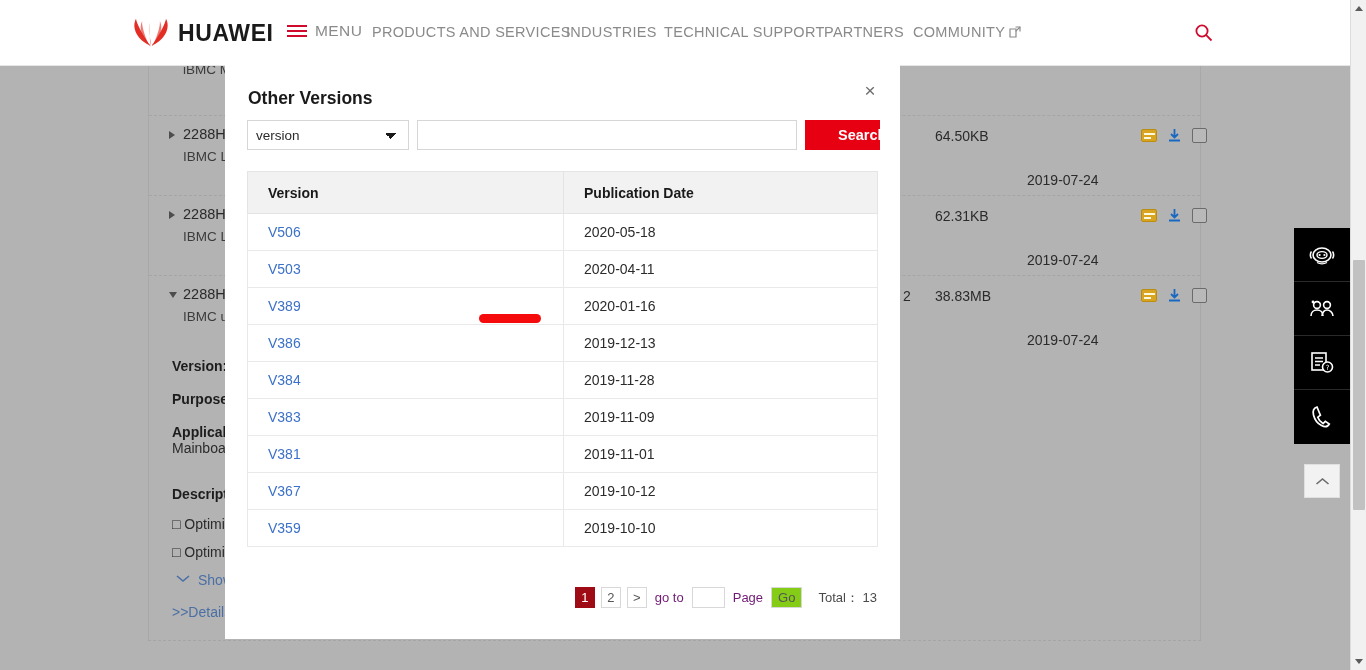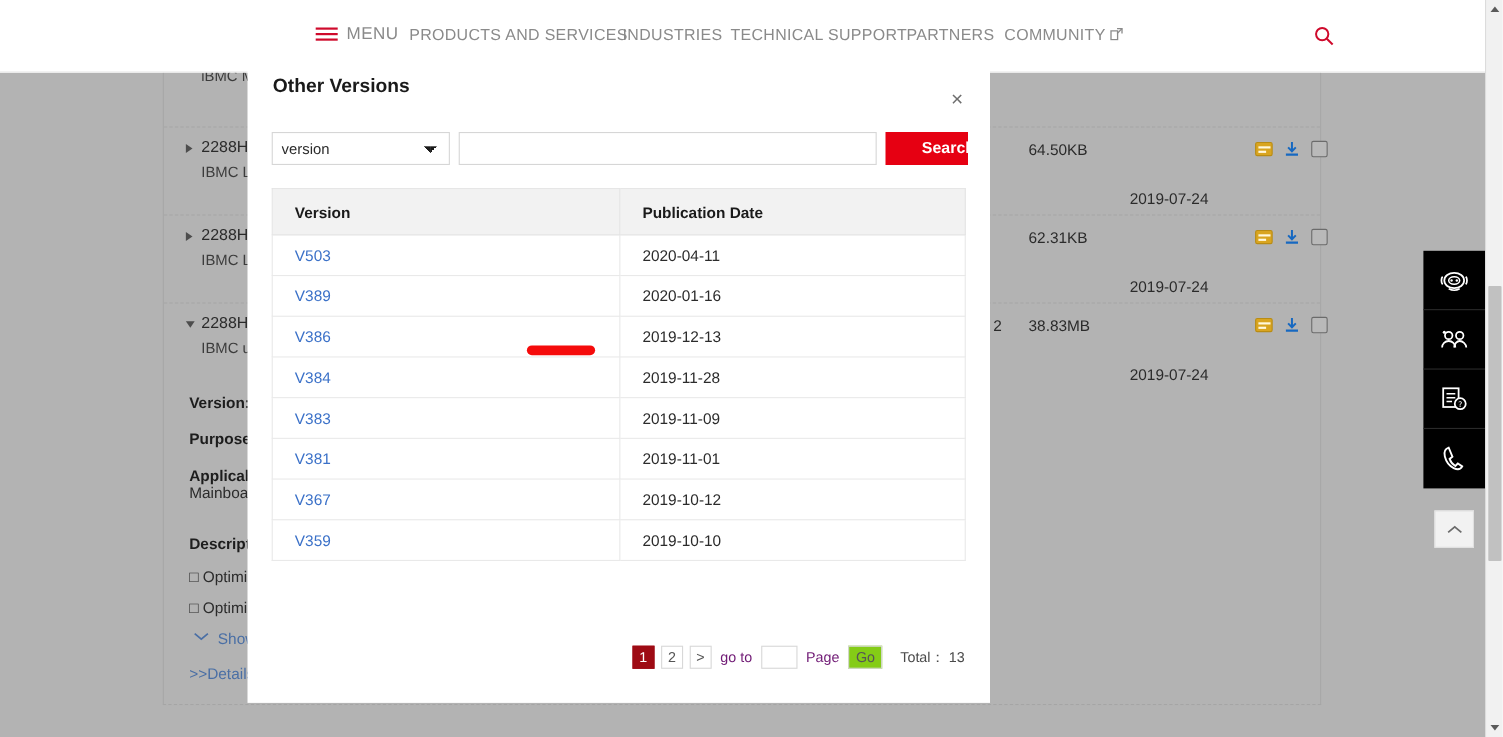--- a/index.html
+++ b/index.html
@@ -150,21 +150,21 @@
   }
 
   
   #modal {
     position: absolute; left: 225px; top: 64px;
     width: 675px; height: 575px;
     background: #ffffff;
     z-index: 40;
   }
   #modal-title {
-    position: absolute; left: 23px; top: 4px;
+    position: absolute; left: 23px; top: 24px;
     font-size: 17.5px; font-weight: bold; color: #1a1a1a;
   }
   #modal-close {
     position: absolute; right: 19px; top: 15px;
     width: 22px; height: 22px; cursor: pointer;
     display:flex; align-items:center; justify-content:center;
     color: #6e6e6e; font-size: 19px; line-height: 1;
   }
   #filter-row {
     position: absolute; left: 22px; top: 56px;
@@ -287,20 +287,32 @@
     position: absolute; left: 2px; top: 260px;
     width: 12px; height: 250px;
     background: #c1c1c1; border-radius: 1px; cursor: pointer;
   }
 </style>
 </head>
 <body>
 
 <div id="topbar">
 
+  <div id="logo-wrap">
+    <svg id="logo-mark" viewBox="0 0 36 30">
+      <g fill="#e2231a">
+        <path d="M17.2 27.5C14 23 9.2 15.5 6.2 9.4 4.4 5.7 3.3 2.6 3 0.7c-1.4 2.6-2.1 6-1.4 9.6 1 5.3 4.6 10.2 9 13.5 2.2 1.7 4.4 2.9 6.6 3.7z" opacity="0.95"></path>
+        <path d="M18.8 27.5c3.2-4.5 8-12 11-18.1C31.6 5.7 32.7 2.6 33 0.7c1.4 2.6 2.1 6 1.4 9.6-1 5.3-4.6 10.2-9 13.5-2.2 1.7-4.4 2.9-6.6 3.7z" opacity="0.95"></path>
+        <path d="M16.6 28.6C14.4 24 11.3 16.2 10 10.6 9.2 7.3 8.9 4.6 9.2 3c-1 1.9-1.6 4.3-1.5 6.8.2 5.3 3 10.2 6.1 14 1 1.2 2 2.2 2.9 3 .1-.1 0-.1 0 0 .1-.1.1-.2-.1 1.8z" opacity="0.6"></path>
+        <path d="M19.4 28.6C21.6 24 24.7 16.2 26 10.6c.8-3.3 1.1-6 .8-7.6 1 1.9 1.6 4.3 1.5 6.8-.2 5.3-3 10.2-6.1 14-1 1.2-2 2.2-2.9 3-.1-.1 0-.1 0 0-.1-.1-.1-.2.1 1.8z" opacity="0.6"></path>
+        <path d="M18 29.6c-.9-4.7-1.6-12.1-1.6-17.3 0-3.4.3-6 .8-7.5-.6 1.2-1 3-1.2 5-.4 4.6.6 9.5 2 13.8z" opacity="0.45"></path>
+      </g>
+    </svg>
+    <span id="logo-text">HUAWEI</span>
+  </div>
 
   <div id="menu-btn">
     <span id="menu-bars">
         <i></i>
         <i></i>
         <i></i>
       </span>
     <span id="menu-label">MENU</span>
   </div>
 
@@ -456,20 +468,24 @@
         <col class="c2">
       </colgroup>
     <thead>
       <tr>
         <th>Version</th>
         <th>Publication Date</th>
       </tr>
     </thead>
     <tbody>
       <tr>
+          <td class="ver"><a>V506</a></td>
+          <td>2020-05-18</td>
+        </tr>
+      <tr>
           <td class="ver"><a>V503</a></td>
           <td>2020-04-11</td>
         </tr>
       <tr>
           <td class="ver"><a>V389</a></td>
           <td>2020-01-16</td>
         </tr>
       <tr>
           <td class="ver"><a>V386</a></td>
           <td>2019-12-13</td>

